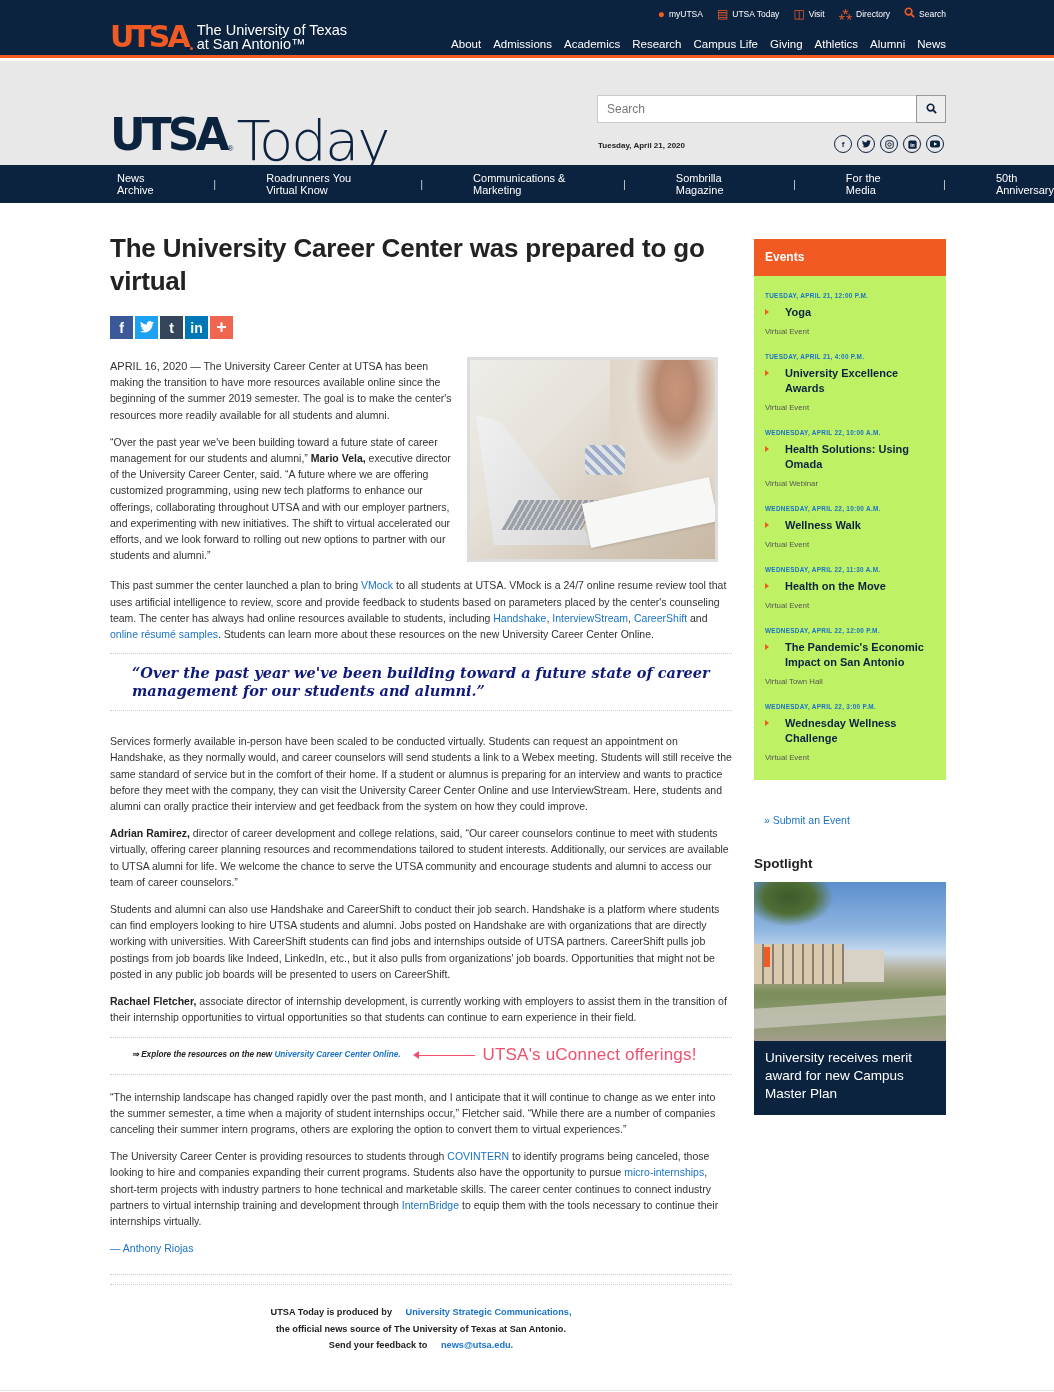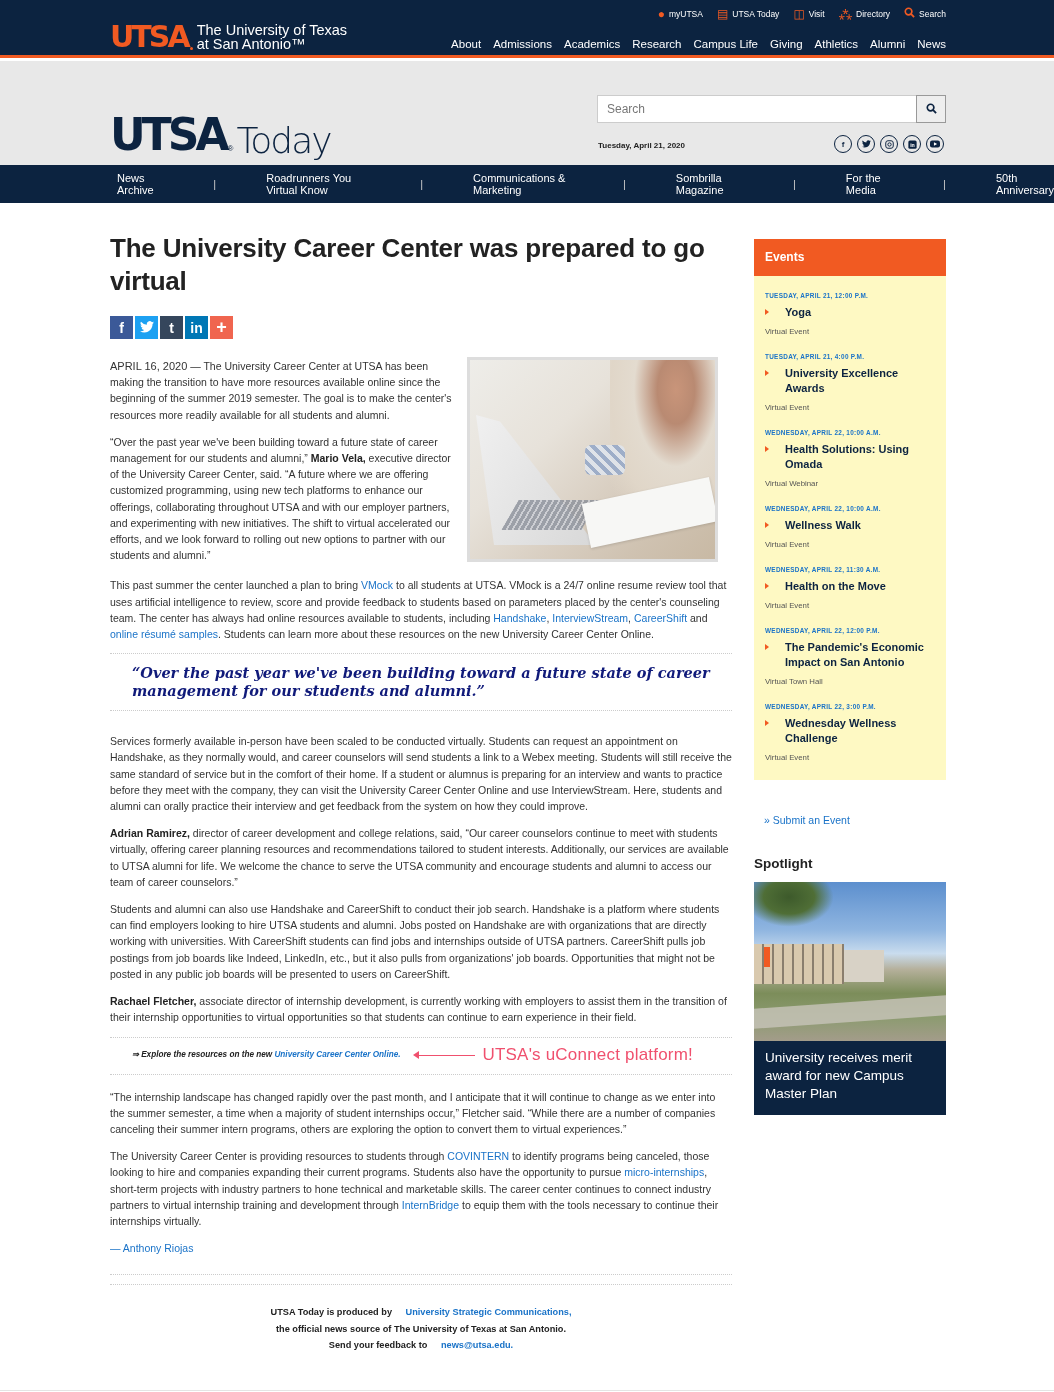--- a/index.html
+++ b/index.html
@@ -17,21 +17,21 @@
   .util-item { display: flex; align-items: center; gap: 4px; color: #fff; font-size: 8.5px; }
   .util-icon { color: #f15a22; font-size: 12px; line-height: 12px; }
   .main-nav { position: absolute; right: 108px; top: 38px; display: flex; gap: 12px; }
   .main-nav a { color: #fff; font-size: 11.5px; }
 
   
   .masthead { position: absolute; left: 0; top: 61px; width: 1054px; height: 104px; background: #e8e8e8; }
   .today-logo { position: absolute; left: 110px; top: 28px; display: flex; align-items: flex-end; }
   .today-utsa { font-family: "DejaVu Sans", sans-serif; font-weight: bold; font-size: 44px; color: #0c2340; letter-spacing: -4px; line-height: 44px; }
   .today-reg { font-size: 8px; color: #0c2340; margin: 0 3px 4px 2px; }
-  .today-word { font-family: "DejaVu Sans", sans-serif; font-weight: 200; font-size: 36px; color: #0c2340; letter-spacing: -2px; line-height: 48px; margin-bottom: -8px; margin-top: 28px; }
+  .today-word { font-family: "DejaVu Sans", sans-serif; font-weight: 200; font-size: 56px; color: #0c2340; letter-spacing: -2px; line-height: 48px; margin-bottom: -8px; margin-top: 28px; }
   .search-box { position: absolute; left: 597px; top: 34px; width: 349px; height: 28px; display: flex; }
   .search-input { flex: 1; height: 28px; border: 1px solid #ccc; border-right: none; background: #fff; padding: 0 9px; font-size: 12px; color: #555; font-family: "Liberation Sans", sans-serif; }
   .search-input::placeholder { color: #777; }
   .search-btn { width: 30px; height: 28px; border: 1px solid #999; background: #eee; display: flex; align-items: center; justify-content: center; color: #0c2340; }
   .date-line { position: absolute; left: 598px; top: 80px; font-size: 8px; font-weight: bold; color: #222; }
   .social-circles { position: absolute; left: 834px; top: 74px; display: flex; gap: 5px; }
   .soc-c { width: 18px; height: 18px; border-radius: 50%; border: 1.5px solid #0c2340; display: flex; align-items: center; justify-content: center; font-size: 8px; font-weight: bold; color: #0c2340; }
 
   
   .section-nav { position: absolute; left: 0; top: 165px; width: 1054px; height: 38px; background: #0c2340; display: flex; align-items: center; padding-left: 117px; gap: 40px; }
@@ -66,21 +66,21 @@
   .byline { color: #1a73c8; }
   .end-rule { border-top: 1px dotted #ccc; margin-top: 18px; }
   .end-rule2 { border-top: 1px dotted #ccc; margin-top: 9px; }
 
   
   .credit { position: absolute; left: 110px; top: 1304px; width: 622px; text-align: center; font-size: 9.2px; font-weight: bold; color: #222; line-height: 16.5px; }
   .credit a { color: #1a73c8; padding-left: 11px; }
   .bottom-rule { position: absolute; left: 0; top: 1390px; width: 1054px; border-top: 1px solid #e4e4e4; }
 
   
-  .events { position: absolute; left: 754px; top: 239px; width: 192px; background: #fef9c3; }
+  .events { position: absolute; left: 754px; top: 239px; width: 192px; background: #bef264; }
   .events-header { background: #f15a22; color: #fff; font-weight: bold; font-size: 12px; height: 37px; line-height: 36px; padding-left: 11px; }
   .event-list { padding: 16px 11px 8px 11px; }
   .event-item { margin-bottom: 17px; }
   .event-date { font-size: 6.4px; font-weight: bold; color: #1a73c8; letter-spacing: 0.3px; }
   .event-title-row { display: flex; margin-top: 6px; gap: 9px; }
   .event-arrow { width: 0; height: 0; border-left: 4px solid #f15a22; border-top: 3.5px solid transparent; border-bottom: 3.5px solid transparent; margin-top: 3.5px; margin-right: 7px; flex-shrink: 0; }
   .event-title { font-size: 11px; font-weight: bold; color: #0c2340; line-height: 15px; }
   .event-type { font-size: 7.8px; color: #555; margin-top: 7px; }
   .submit-event { position: absolute; left: 764px; top: 814px; color: #1a73c8; font-size: 10.5px; }
   .spotlight-label { position: absolute; left: 754px; top: 856px; font-size: 13.5px; font-weight: bold; color: #222; }
@@ -257,21 +257,21 @@
     <p><b>Adrian Ramirez,</b><span> director of career development and college relations, said, “Our career counselors continue to meet with students virtually, offering career planning resources and recommendations tailored to student interests. Additionally, our services are available to UTSA alumni for life. We welcome the chance to serve the UTSA community and encourage students and alumni to access our team of career counselors.”</span></p>
 
     <p>Students and alumni can also use Handshake and CareerShift to conduct their job search. Handshake is a platform where students can find employers looking to hire UTSA students and alumni. Jobs posted on Handshake are with organizations that are directly working with universities. With CareerShift students can find jobs and internships outside of UTSA partners. CareerShift pulls job postings from job boards like Indeed, LinkedIn, etc., but it also pulls from organizations' job boards. Opportunities that might not be posted in any public job boards will be presented to users on CareerShift.</p>
 
     <p><b>Rachael Fletcher,</b><span> associate director of internship development, is currently working with employers to assist them in the transition of their internship opportunities to virtual opportunities so that students can continue to earn experience in their field.</span></p>
 
     <div class="explore-row">
       <span class="explore-text"><span>⇒ Explore the resources on the new </span><a>University Career Center Online.</a></span>
       <span class="annotation">
         <span class="arrow-line"></span>
-        <span class="note">UTSA's uConnect platform!</span>
+        <span class="note">UTSA's uConnect offerings!</span>
       </span>
     </div>
 
     <p>“The internship landscape has changed rapidly over the past month, and I anticipate that it will continue to change as we enter into the summer semester, a time when a majority of student internships occur,” Fletcher said. “While there are a number of companies canceling their summer intern programs, others are exploring the option to convert them to virtual experiences.”</p>
 
     <p><span>The University Career Center is providing resources to students through </span><a>COVINTERN</a><span> to identify programs being canceled, those looking to hire and companies expanding their current programs. Students also have the opportunity to pursue </span><a>micro-internships</a><span>, short-term projects with industry partners to hone technical and marketable skills. The career center continues to connect industry partners to virtual internship training and development through </span><a>InternBridge</a><span> to equip them with the tools necessary to continue their internships virtually.</span></p>
 
     <p class="byline"><a style="color:#1a73c8">— Anthony Riojas</a></p>
 
     <div class="end-rule"></div>

